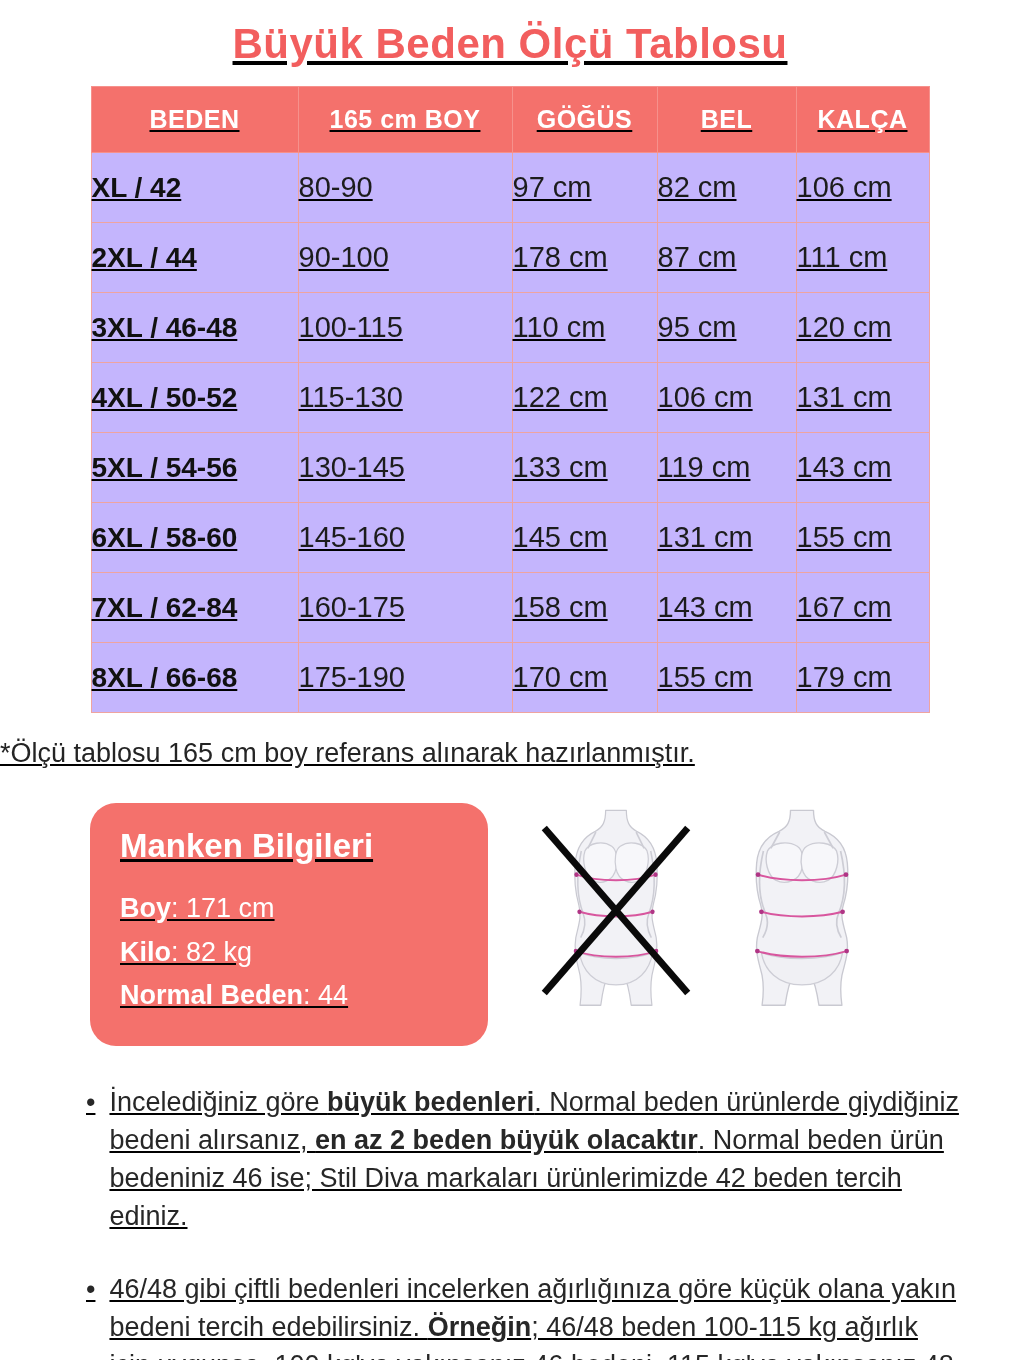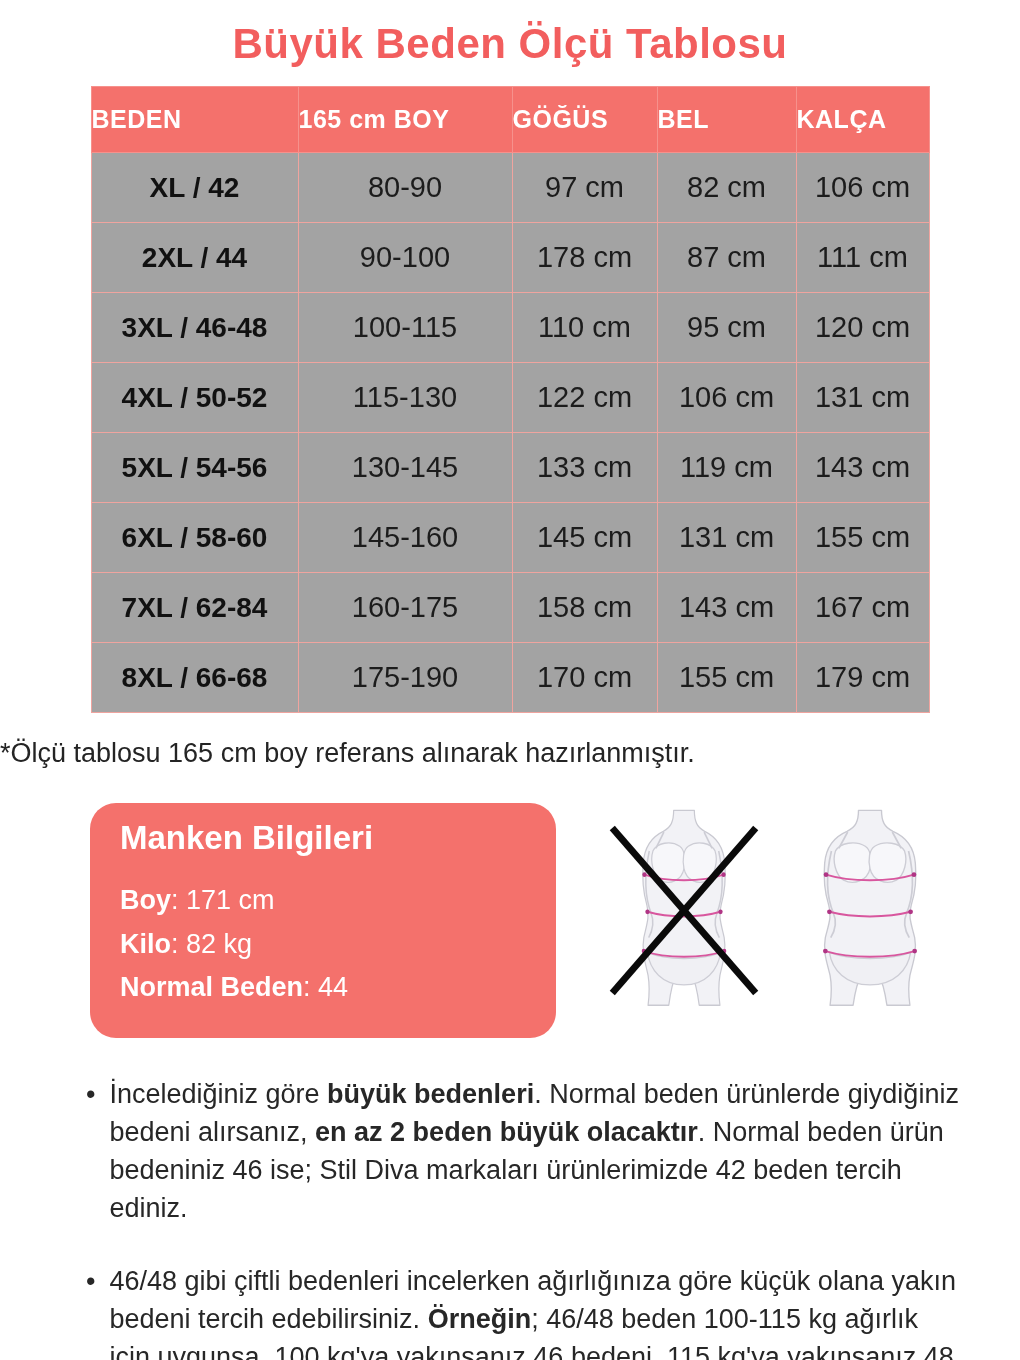--- a/index.html
+++ b/index.html
@@ -1,46 +1,46 @@
 <!DOCTYPE html>
 <html><head>
 <meta charset="utf-8">
 <style>
   * { margin:0; padding:0; box-sizing:border-box; }
   html,body { background:#ffffff; }
   body { font-family:"Liberation Sans","DejaVu Sans",sans-serif; }
   .page {
     position:relative; width:1020px; height:1360px;
-    background:#ffffff; overflow:hidden;
+    background:#ffffff; overflow:hidden;text-decoration:underline;
   }
   .title {
     padding-top:20px; text-align:center;
     font-size:42px; font-weight:bold; color:#F25E5E; letter-spacing:0.5px;
   }
   table.size-table {
     width:838px; margin:18px auto 0; border-collapse:collapse; table-layout:fixed;
   }
   .size-table th {
     background:#F4716C; color:#ffffff; font-weight:bold;
-    font-size:25px; height:66px; text-align:left;
+    font-size:25px; height:66px; text-align:center;
     border:1px solid #F6918C; letter-spacing:0.5px;
   }
   .size-table td {
-    background:#a3a3a3; color:#1c1c1c; font-size:29px;
-    height:70px; text-align:center; border:1px solid #EFA49F;
+    background:#c4b5fd; color:#1c1c1c; font-size:29px;
+    height:70px; border:1px solid #EFA49F;
   }
   .size-table td.size-col { font-weight:bold; font-size:28px; color:#111111; }
   .note {
     margin-top:25px; text-align:left;
     font-size:27px; color:#242424;
   }
   .model-row { display:flex; align-items:flex-start; margin:34px 0 0 90px; }
   .model-box {
-    width:466px; background:#F4716C; border-radius:26px;
-    padding:16px 30px 28px; color:#ffffff;
+    width:398px; background:#F4716C; border-radius:26px;
+    padding:24px 30px 28px; color:#ffffff;
   }
   .model-title { font-size:33px; font-weight:bold; margin-bottom:22px; }
   .model-field { font-size:27px; line-height:1.62; }
   .figures { display:flex; margin-left:52px; padding-top:6px; }
   .figure { width:152px; height:203px; }
   .figure + .figure { margin-left:34px; }
   
   .body-shape { fill:#F2F2F6; stroke:#C9C9D1; stroke-width:2; stroke-linejoin:round; }
   .arm-line, .strap { fill:none; stroke:#CDCDD5; stroke-width:2.5; }
   .cup { fill:#F7F7FA; stroke:#CDCDD5; stroke-width:2; }

